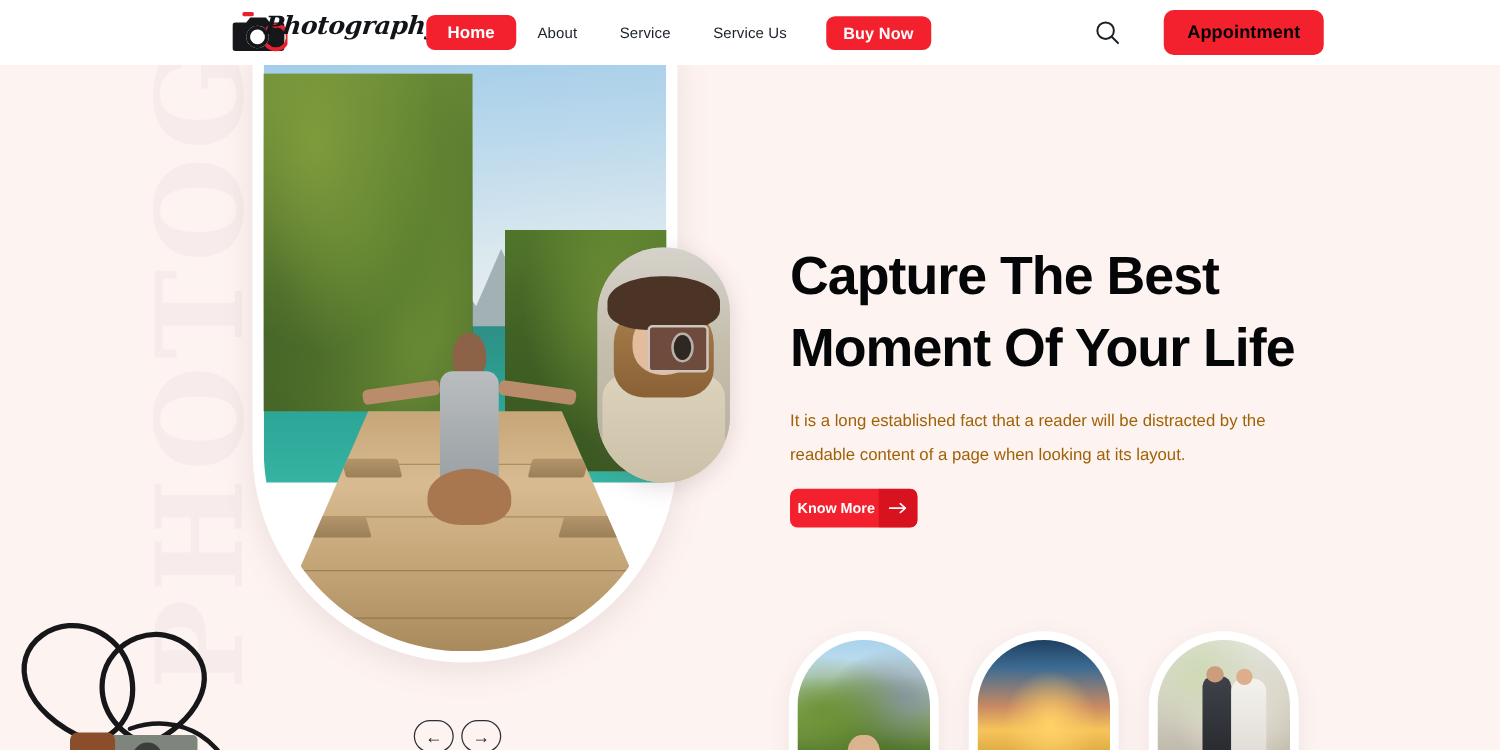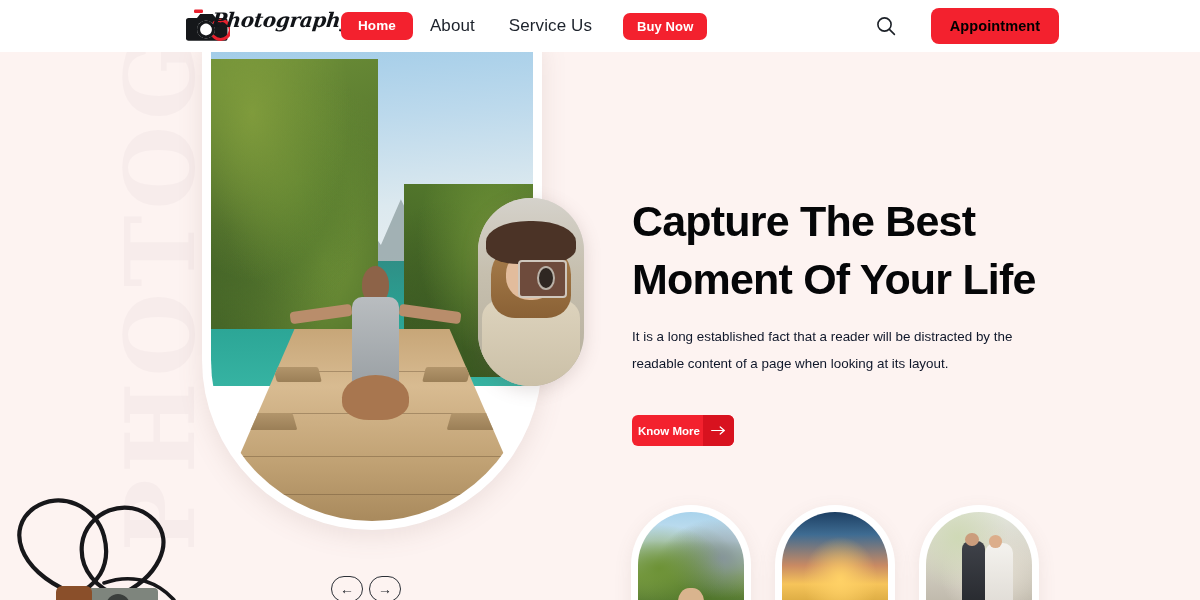--- a/index.html
+++ b/index.html
@@ -45,21 +45,21 @@
     letter-spacing: -0.3px;
     transform: skewX(-6deg);
   }
 
   #nav {
     position: absolute; left: 341px; top: 0;
     height: 52px;
     display: flex; align-items: center; gap: 0px;
   }
   .nav-item {
-    font-size: 17px;
+    font-size: 12px;
     color: #1c222b;
     font-weight: 500;
     padding: 0 17px;
     height: 52px;
     line-height: 52px;
     white-space: nowrap;
     cursor: pointer;
     letter-spacing: 0.1px;
   }
   .nav-item.pill {
@@ -297,25 +297,25 @@
     font-weight: bold;
     font-size: 43px;
     line-height: 58px;
     color: #050608;
     letter-spacing: -0.8px;
   }
   #hero-para {
     margin-top: 15px;
     font-size: 13.4px;
     line-height: 27px;
-    color: #0f172a;
+    color: #a16207;
     width: 422px;
   }
   #know-more {
-    margin-top: 38px;
+    margin-top: 14px;
     width: 102px; height: 31px;
     background: #f3212e;
     border-radius: 6px;
     display: inline-flex;
     align-items: stretch;
     overflow: hidden;
     cursor: pointer;
   }
   #know-more .km-label {
     flex: 1;
@@ -409,20 +409,21 @@
         <path d="M20 11.5 a9 9 0 1 0 0.01 0 z M20 14.6 a5.9 5.9 0 1 1 -0.01 0 z" fill="#15171a"></path>
         <path d="M28.3 13.6 a9.6 9.6 0 1 1 -0.6 13.9" fill="none" stroke="#e8212e" stroke-width="3.1" stroke-linecap="round"></path>
         <circle cx="34.5" cy="12" r="1.5" fill="#e8212e"></circle>
       </svg>
       <span id="logo-text">Photography</span>
     </div>
 
     <div id="nav">
       <div class="nav-item pill">Home</div>
       <div class="nav-item">About</div>
+      <div class="nav-item">Service</div>
       <div class="nav-item">Service Us</div>
       <div class="nav-item buy">Buy Now</div>
     </div>
 
     <div id="search-btn">
       <svg viewBox="0 0 24 24" width="24" height="24">
         <circle cx="10.5" cy="10.5" r="6.6" fill="none" stroke="#1b2027" stroke-width="1.6"></circle>
         <line x1="15.4" y1="15.4" x2="20.4" y2="20.4" stroke="#1b2027" stroke-width="1.6" stroke-linecap="round"></line>
       </svg>
     </div>

